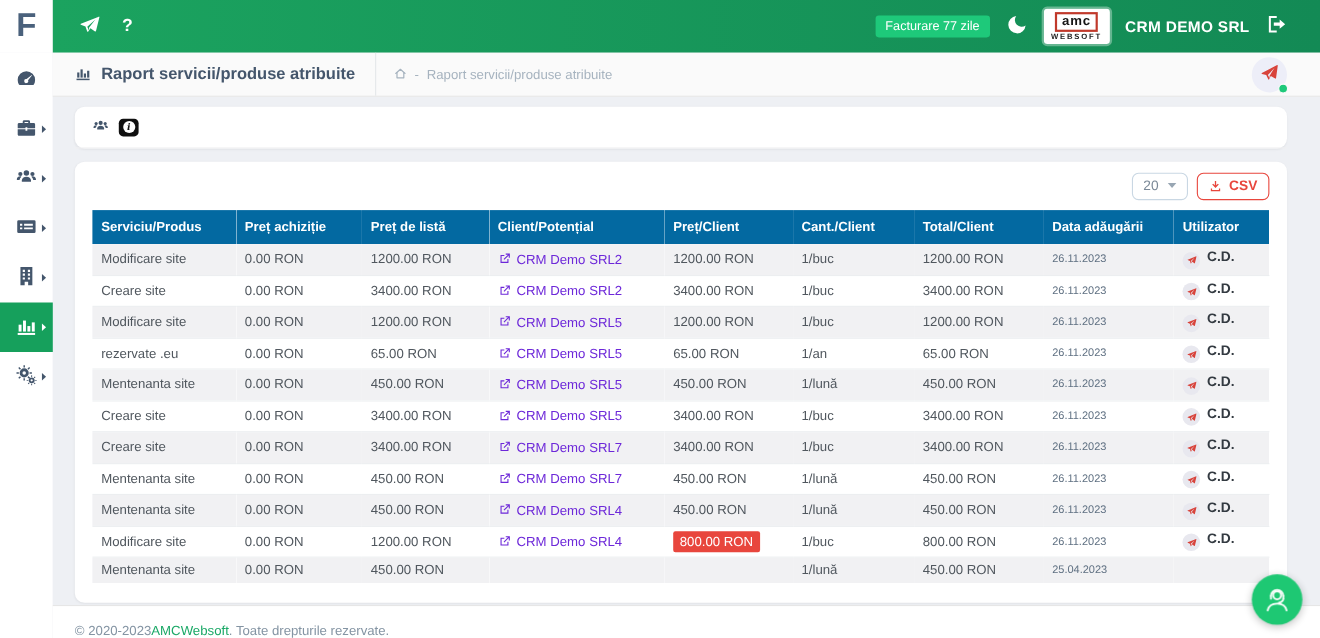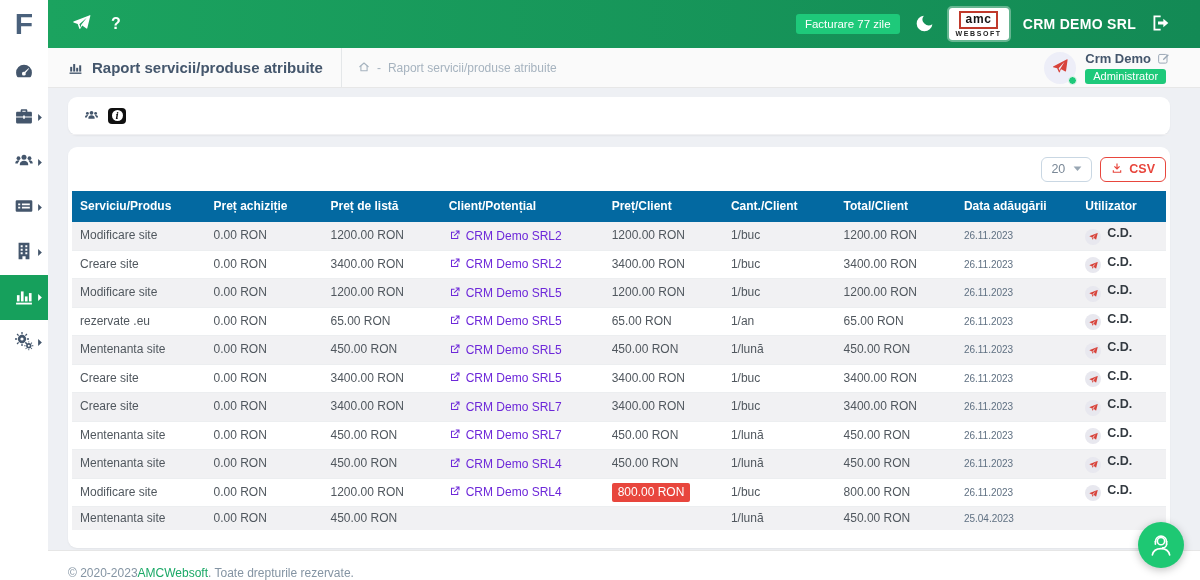--- a/index.html
+++ b/index.html
@@ -74,21 +74,21 @@
     align-items:center; justify-content:center; cursor:pointer; }
   .info-inner { width:11px; height:11px; background:#fff; border-radius:50%; color:#101010; font-size:8.5px;
     font-weight:700; display:flex; align-items:center; justify-content:center;
     font-family:"DejaVu Serif",serif; font-style:italic; }
   .fc-body { display:flex; align-items:center; gap:8px; padding:11px 16px; }
   .fc-filter-ic { font-size:12px; color:#44566c; }
   .fc-filter-label { font-size:13px; font-weight:700; color:#44566c; }
   .collapse-btn { margin-left:auto; width:19px; height:19px; border-radius:3px; background:#b2c7dc; color:#fff;
     display:flex; align-items:center; justify-content:center; font-size:13px; cursor:pointer; }
 
-  .table-card { flex:1; min-height:0; padding:0 4px; display:flex; flex-direction:column; margin-bottom:2px; }
+  .table-card { flex:1; min-height:0; padding:0 16px; display:flex; flex-direction:column; margin-bottom:2px; }
   .tc-controls { display:flex; justify-content:flex-end; align-items:center; gap:8px; padding:10px 0 9px; }
   .page-size-select { display:flex; align-items:center; gap:8px; border:1px solid #c9d7e3; border-radius:6px;
     background:#fff; padding:4px 9px 5px; font-size:12.5px; color:#7a8897; cursor:pointer; }
   .ps-caret { font-size:9px; color:#98a6b3; }
   .csv-btn { display:flex; align-items:center; gap:6px; border:1px solid #e8463d; border-radius:6px; background:#fff;
     padding:4px 10px 5px; font-size:12.5px; font-weight:700; color:#e8463d; cursor:pointer; }
   .csv-btn .ic { font-size:12px; }
 
   table { width:100%; border-collapse:collapse; table-layout:fixed; }
   thead th { background:#0369a1; color:#fff; text-align:left; font-size:12px; font-weight:700;
@@ -242,30 +242,20 @@
           <span>-</span>
           <span>Raport servicii/produse atribuite</span>
         </div>
         <div class="user-block">
           <span class="avatar">
             <span class="ic av-plane"><svg viewBox="0 0 24 24" fill="currentColor">
                   <path d="M22.5 2.7 1.9 10.8c-.5.2-.5.9 0 1.1l5.3 2 2 5.8c.2.5.9.6 1.2.1l2.5-3.9 5.3 3.8c.4.3 1 .1 1.1-.4l3.9-15.8c.1-.6-.3-1-.7-.8zM9.3 14.2l9.3-8.1-7.2 9.2-.2 3.2-1.9-4.3z"></path>
                 </svg></span>
             <span class="status-dot"></span>
           </span>
-          <span class="user-text">
-            <span class="user-name">
-              <span>Crm Demo</span>
-              <span class="ic pencil-ic"><svg viewBox="0 0 24 24" fill="none" stroke="currentColor" stroke-width="1.8">
-                    <rect x="3" y="4.5" width="15.5" height="16" rx="2.5"></rect>
-                    <path d="M11.5 12.6 20 4l1.8 1.8-8.5 8.6-2.4.6.6-2.4z" fill="currentColor" stroke="none"></path>
-                  </svg></span>
-            </span>
-            <span class="role-badge">Administrator</span>
-          </span>
         </div>
       </div>
 
       <div class="content">
 
         <div class="card filter-card">
           <div class="fc-header">
             <span class="ic fc-users-ic"><svg viewBox="0 0 24 24" fill="currentColor">
                   <circle cx="12" cy="7.6" r="3"></circle>
                   <path d="M12 11.6c-2.8 0-5 1.6-5 4V17h10v-1.4c0-2.4-2.2-4-5-4z"></path>

